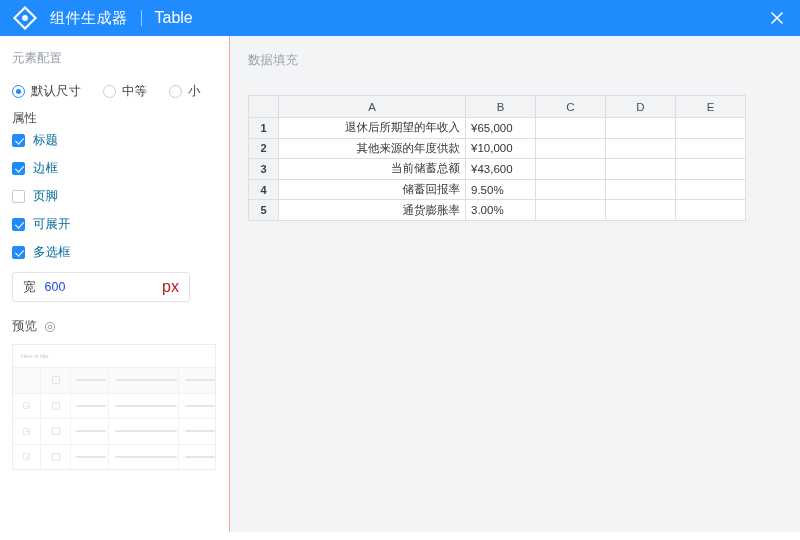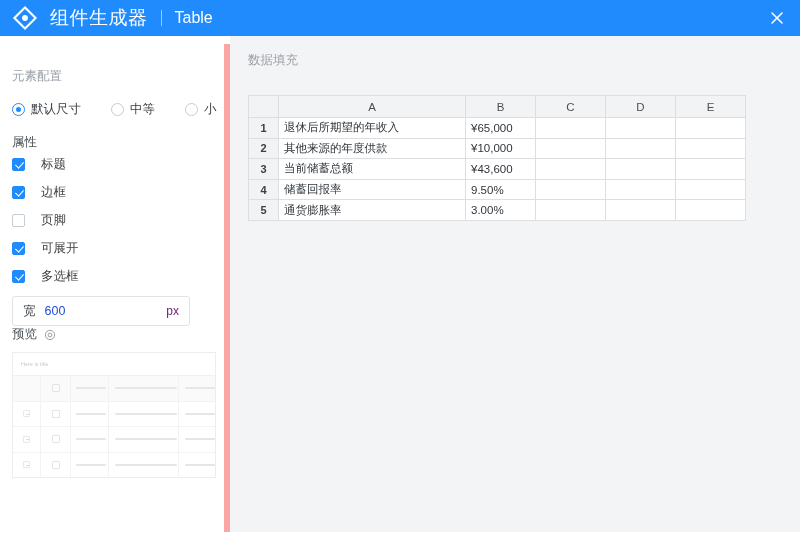--- a/index.html
+++ b/index.html
@@ -11,44 +11,44 @@
   }
   .app { position: relative; width: 800px; height: 540px; background:#ffffff; }
 
   
   .header {
     position: absolute; top:0; left:0; width:800px; height:36px;
     background:#1f8bfd; display:flex; align-items:center;
   }
   .logo { width:26px; height:26px; margin-left:12px; flex:0 0 auto; display:block; }
   .brand {
-    color:#ffffff; font-size:19px; margin-left:12px; letter-spacing:0.5px;
+    color:#ffffff; font-size:15px; margin-left:12px; letter-spacing:0.5px;
     white-space:nowrap;
   }
   .title-sep {
     width:1px; height:16px; background:rgba(255,255,255,0.55);
     margin:0 13px;
   }
   .page-title { color:#ffffff; font-size:16px; white-space:nowrap; }
   .close-btn {
     position:absolute; right:14px; top:9px; width:18px; height:18px;
     cursor:pointer;
   }
   .close-btn svg { display:block; }
 
   
   .sidebar {
-    position:absolute; left:0; top:44px; width:230px; height:496px;
-    background:#ffffff; border-right:6px solid #fca5a5;
-    padding:24px 12px 0 12px;
+    position:absolute; left:0; top:36px; width:230px; height:496px;
+    background:#ffffff; border-right:1px solid #fca5a5;
+    padding:14px 12px 0 12px;
   }
   .section-label { color:#9aa0a8; font-size:12.5px; margin-bottom:16px; }
   .group-label { color:#4d5358; font-size:12.5px; margin:0 0 5px 0; }
 
-  .radio-row { display:flex; align-items:center; gap:16px; margin-bottom:16px; }
+  .radio-row { display:flex; align-items:center; gap:8px; margin-bottom:10px; }
   .radio-item { display:flex; align-items:center; cursor:pointer; margin-right:14px; }
   .radio-mark {
     width:13px; height:13px; border-radius:50%;
     border:1px solid #c6ccd4; background:#fff; flex:0 0 auto;
     position:relative;
   }
   .radio-item.checked .radio-mark { border-color:#1f8bfd; }
   .radio-item.checked .radio-mark::after {
     content:""; position:absolute; left:3px; top:3px;
     width:5px; height:5px; border-radius:50%; background:#1f8bfd;
@@ -59,32 +59,32 @@
   .check-mark {
     width:13px; height:13px; border-radius:2px; flex:0 0 auto;
     border:1px solid #c6ccd4; background:#fff; position:relative;
   }
   .check-row.checked .check-mark { background:#1f8bfd; border-color:#1f8bfd; }
   .check-row.checked .check-mark::after {
     content:""; position:absolute; left:3.5px; top:1px;
     width:4px; height:7px; border:solid #fff;
     border-width:0 1.6px 1.6px 0; transform:rotate(42deg);
   }
-  .check-text { font-size:12.5px; color:#404040; margin-left:16px; white-space:nowrap; }
+  .check-text { font-size:12.5px; color:#0369a1; margin-left:8px; white-space:nowrap; }
 
   .width-field {
     margin-top:5px; height:30px; border:1px solid #dfe3e8; border-radius:3px;
     background:#fff; display:flex; align-items:center; padding:0 10px;
     width:178px;
   }
   .wf-label { font-size:12.5px; color:#3b4045; }
   .wf-value { font-size:12.5px; color:#1d4ed8; margin-left:9px; flex:1 1 auto; }
-  .wf-unit { font-size:12px; color:#701a75; }
-
-  .preview-head { display:flex; align-items:center; margin-bottom:9px; }
+  .wf-unit { font-size:16px; color:#b91c1c; }
+
+  .preview-head { display:flex; align-items:center; margin-top:16px; margin-bottom:9px; }
   .preview-label { font-size:12.5px; color:#4d5358; }
   .eye-icon { margin-left:7px; display:block; }
 
   
   .preview-box {
     width:204px; height:126px; border:1px solid #ebedf0; background:#fff;
     overflow:hidden; position:relative;
   }
   .pv-title {
     height:23px; display:flex; align-items:center; padding-left:8px;
@@ -128,21 +128,21 @@
   table.grid tbody th.rownum {
     background:#f2f3f5; text-align:center; color:#3b4045;
     font-weight:bold; font-size:11px;
   }
   .col-corner { width:30px; }
   .col-a { width:187px; }
   .col-b { width:70px; }
   .col-c { width:70px; }
   .col-d { width:70px; }
   .col-e { width:70px; }
-  td.cell-a { text-align:left; }
+  td.cell-a { text-align:right; }
   td.cell-b { text-align:left; }
 
   .bottom-strip {
     position:absolute; left:0; bottom:0; width:800px; height:8px; background:#ffffff;
   }
 </style>
 </head>
 <body>
 
 <div class="app">

